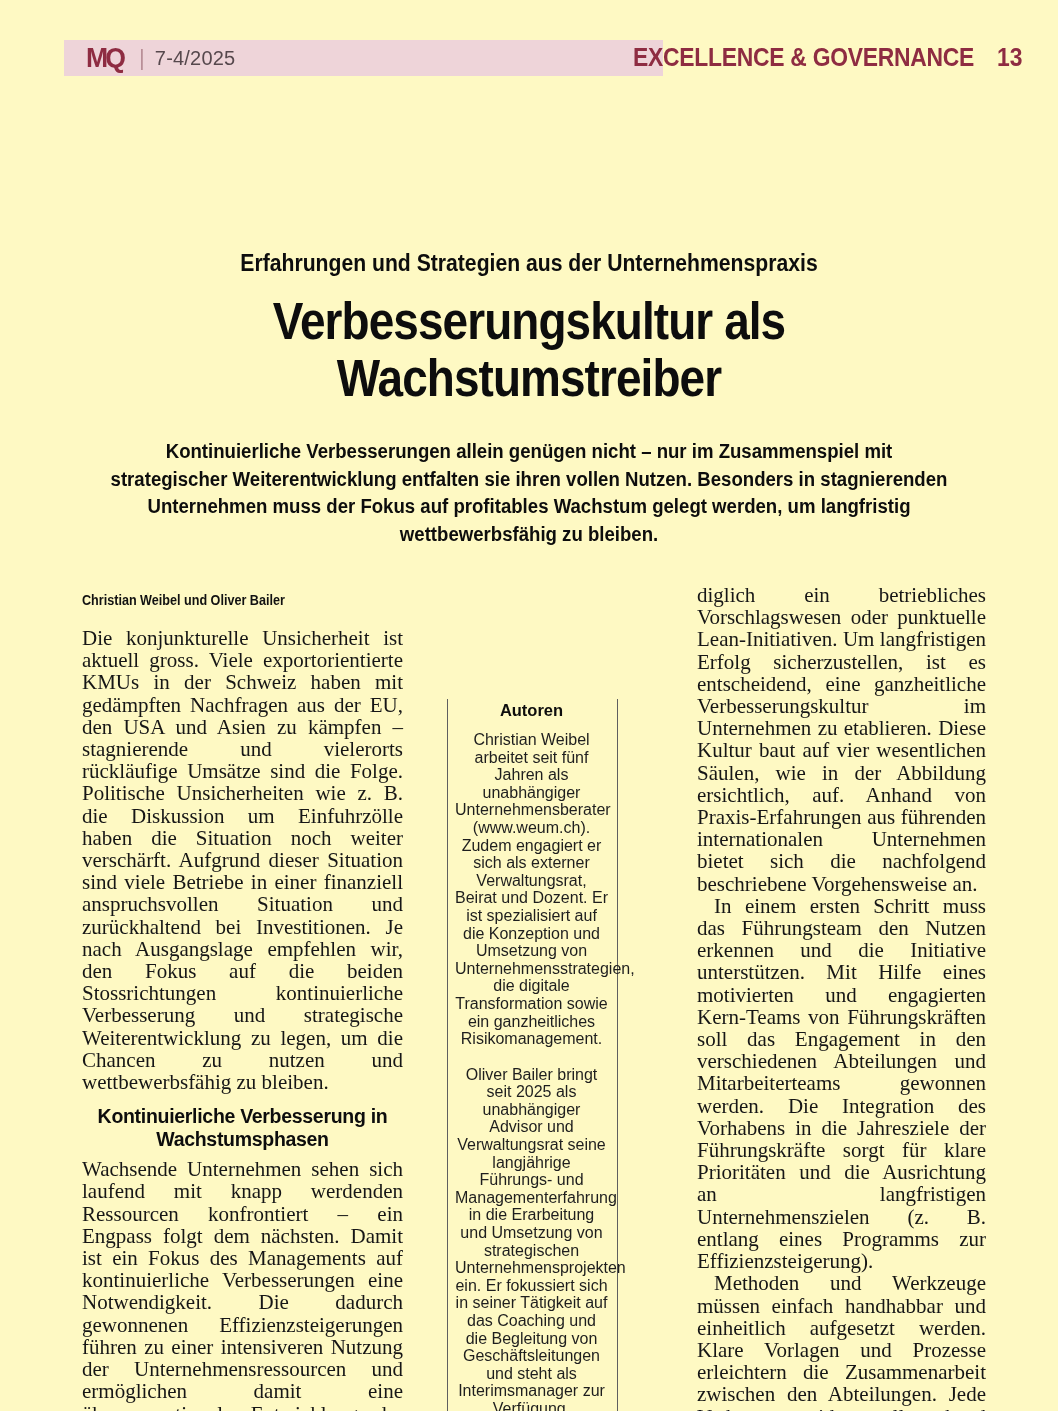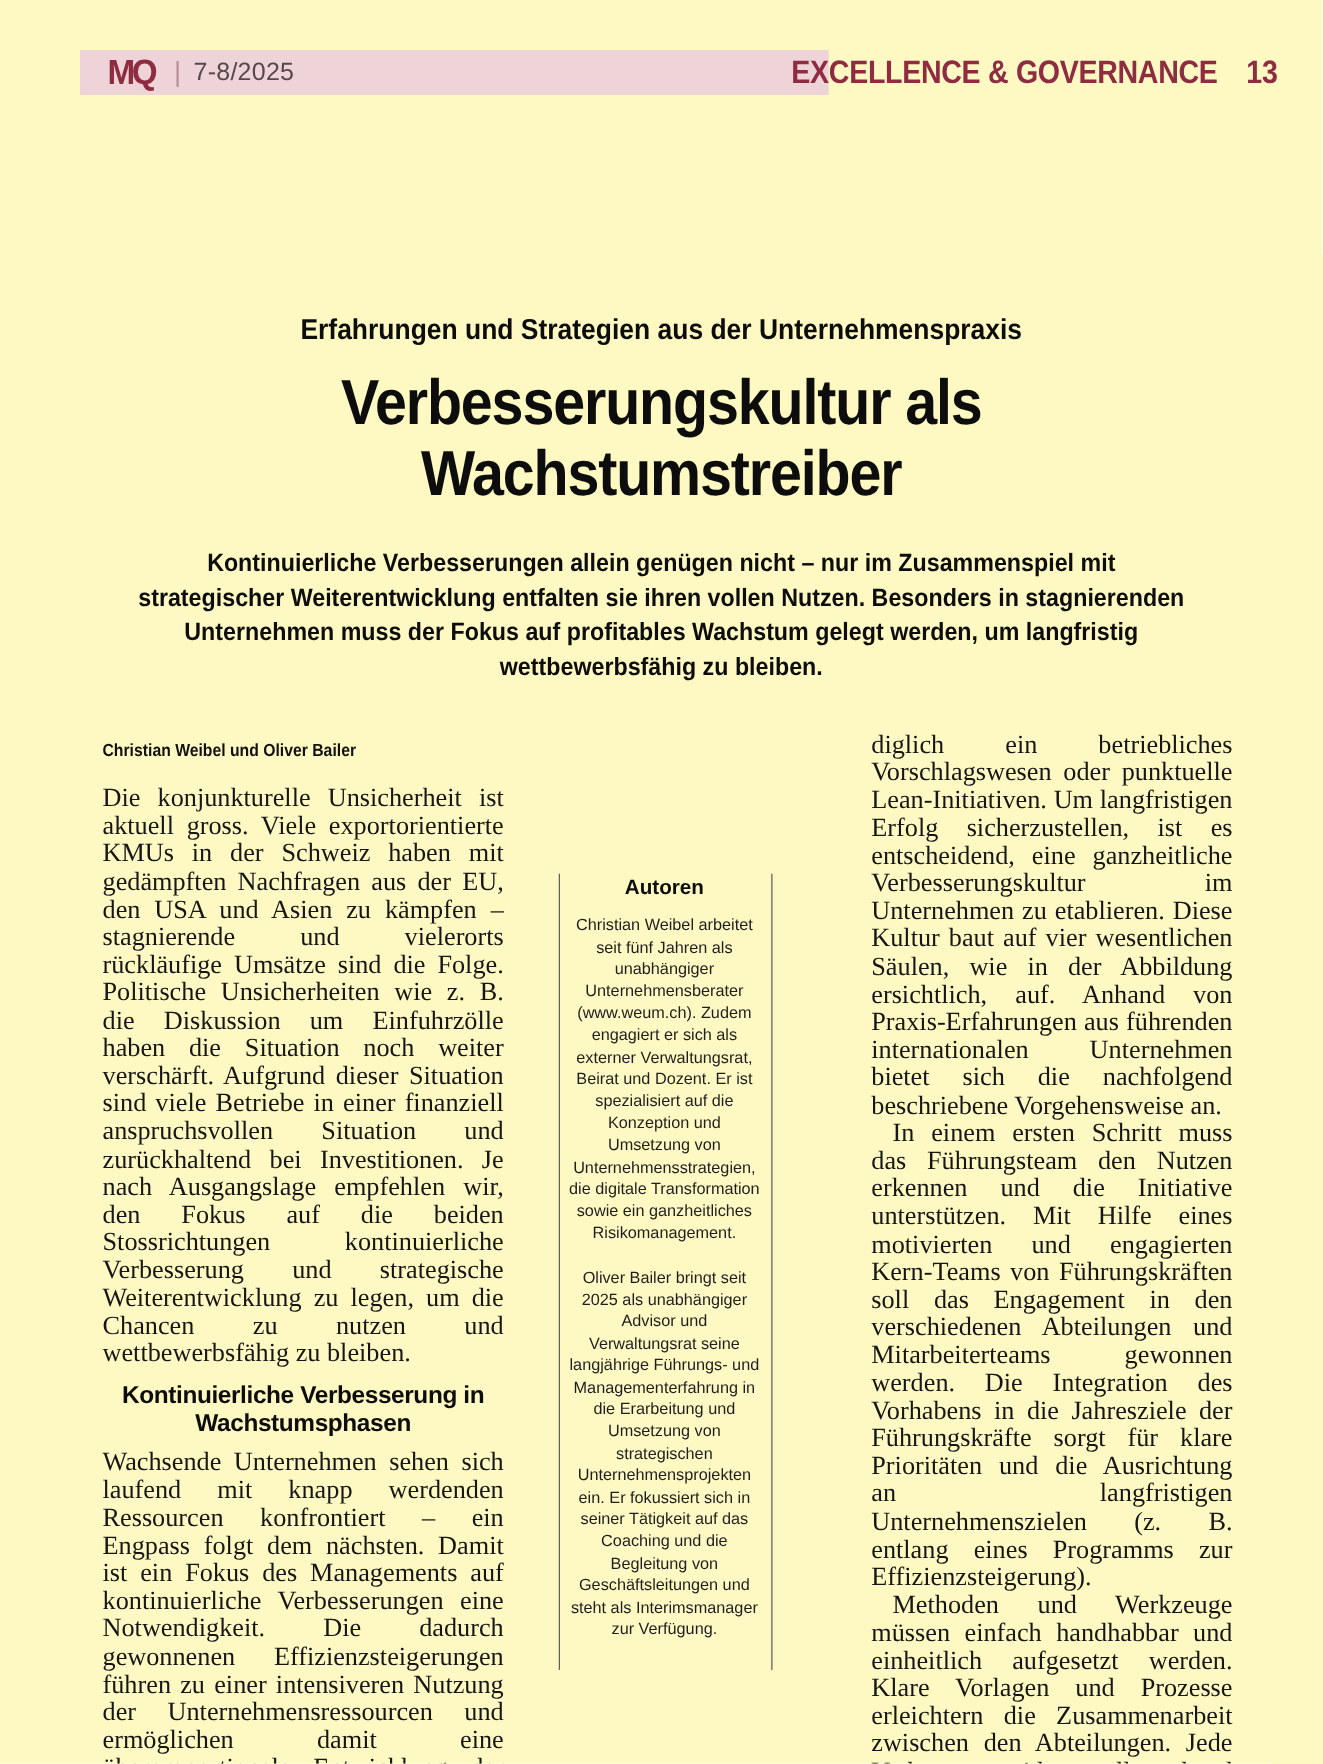--- a/index.html
+++ b/index.html
@@ -159,34 +159,34 @@
     font-family: "Liberation Sans", sans-serif;
     color: #1e1e1e;
   }
   .authors-heading {
     font-weight: bold;
     font-size: 16.5px;
     margin-bottom: 11px;
     color: #0d0d0d;
   }
   .authors-box p {
-    font-size: 13px;
+    font-size: 16px;
     line-height: 17.6px;
   }
   .authors-box p + p { margin-top: 18px; }
 </style>
 </head>
 <body>
 
 <div class="page">
 
   <div class="header-bar">
     <span class="logo">MQ</span>
     <span class="header-sep">|</span>
-    <span class="issue">7-8/2025</span>
+    <span class="issue">7-4/2025</span>
   </div>
   <div class="header-right">
     <span class="section-title">EXCELLENCE &amp; GOVERNANCE</span>
     <span class="page-number">13</span>
   </div>
 
   <div class="kicker">Erfahrungen und Strategien aus der Unternehmenspraxis</div>
   <h1 class="title">Verbesserungskultur als Wachstumstreiber</h1>
   <div class="lead">Kontinuierliche Verbesserungen allein genügen nicht – nur im Zusammenspiel mit strategischer Weiterentwicklung entfalten sie ihren vollen Nutzen. Besonders in stagnierenden Unternehmen muss der Fokus auf profitables Wachstum gelegt werden, um langfristig wettbewerbsfähig zu bleiben.</div>
 

